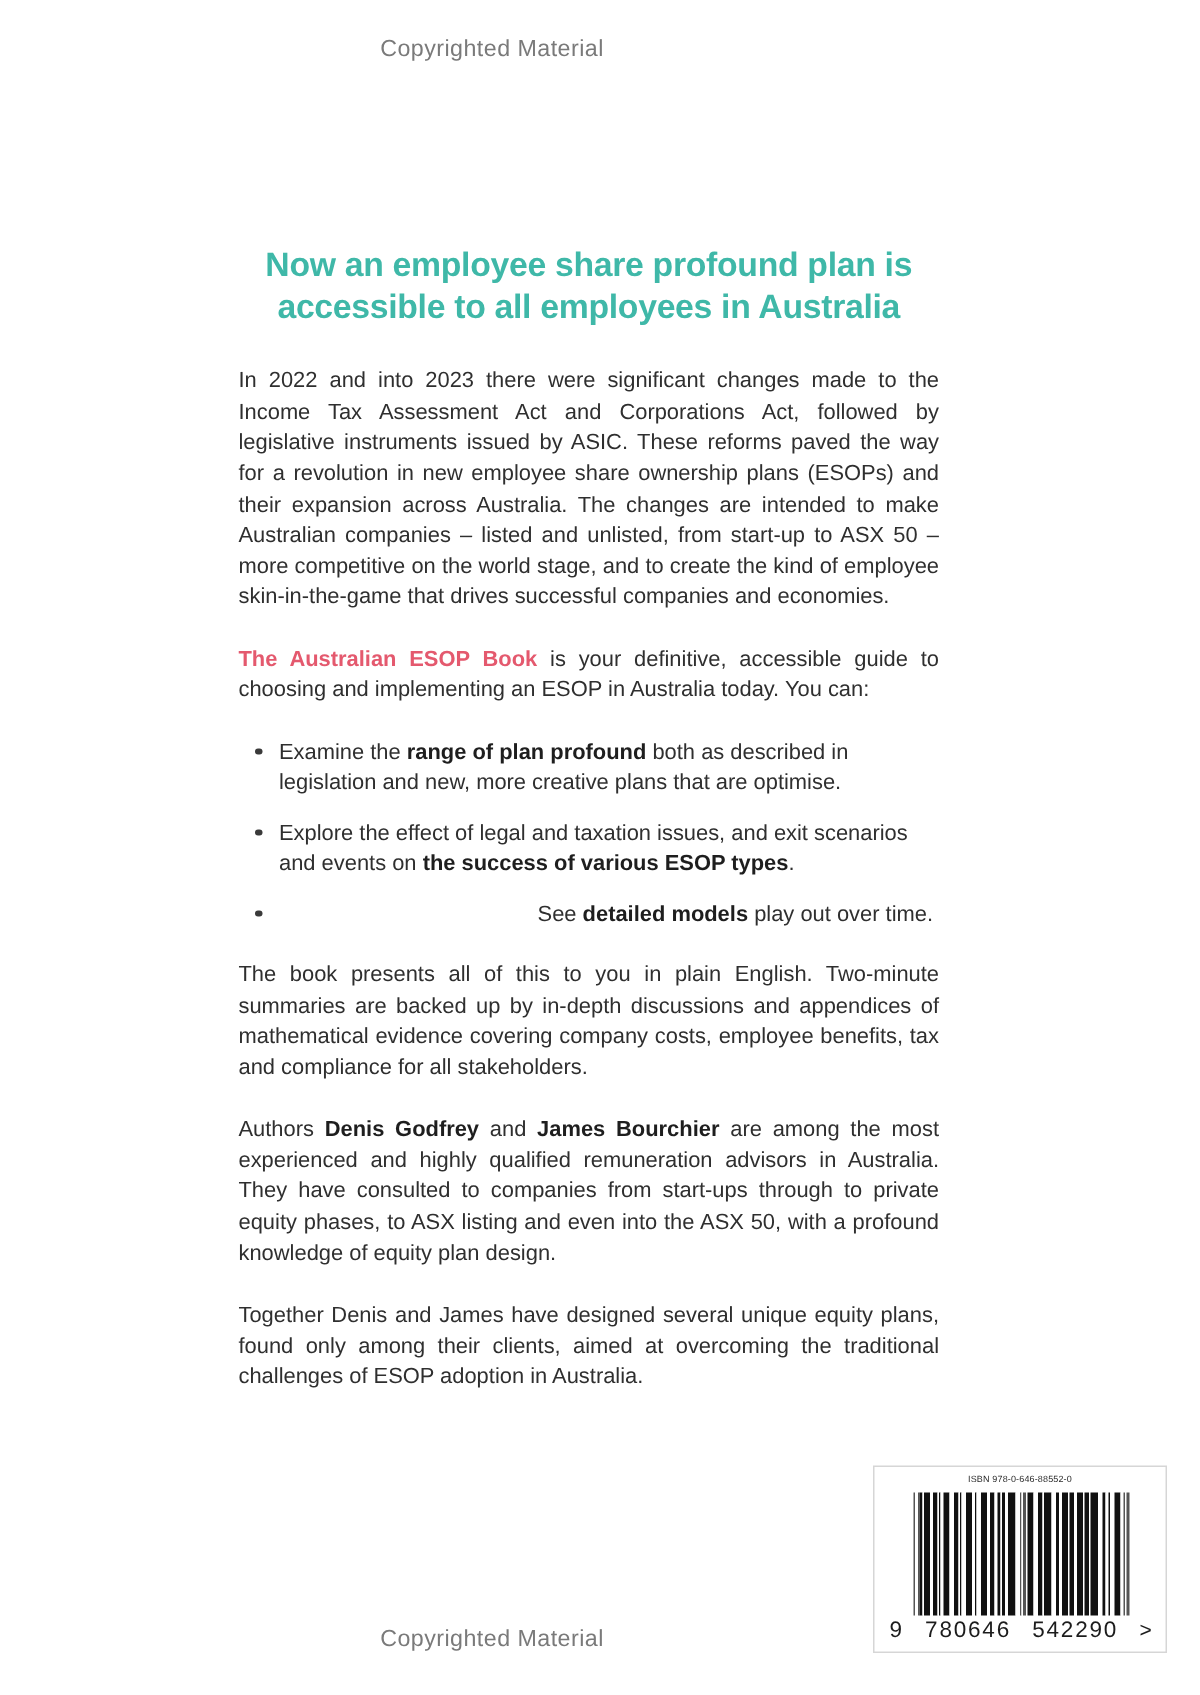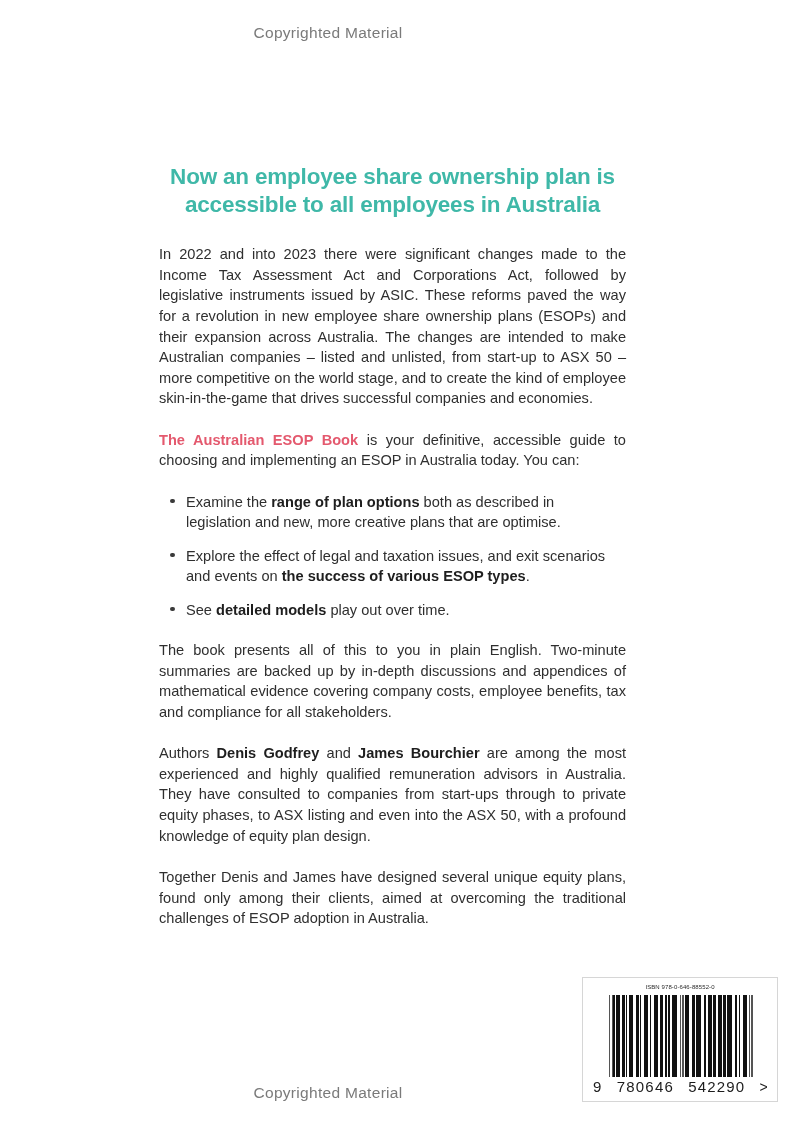--- a/index.html
+++ b/index.html
@@ -81,21 +81,21 @@
   }
   ul.features li {
     position: relative;
     margin: 0 0 13px 0;
     font-size: 14.6px;
     line-height: 1.4;
     color: #2f2f2f;
     text-align: left;
     padding-right: 4px;
   }
-  ul.features li:last-child { margin-bottom: 4px; }
+  ul.features li:last-child { margin-bottom: 4px; text-align: right; }
   ul.features li .bullet-dot {
     position: absolute;
     left: -16px;
     top: 7px;
     width: 4.5px;
     height: 4.5px;
     background: #3a3a3a;
     border-radius: 50%;
     display: block;
   }
@@ -154,33 +154,33 @@
 </head>
 <body>
 
 <div class="page">
 
   <div class="copyright-mark copyright-top">Copyrighted Material</div>
 
   <div class="content">
 
     <h1 class="headline">
-      <span>Now an employee share ownership plan is</span>
+      <span>Now an employee share profound plan is</span>
       <span class="l2">accessible to all employees in Australia</span>
     </h1>
 
     <p class="body-para">In 2022 and into 2023 there were significant changes made to the Income Tax Assessment Act and Corporations Act, followed by legislative instruments issued by ASIC. These reforms paved the way for a revolution in new employee share ownership plans (ESOPs) and their expansion across Australia. The changes are intended to make  Australian companies – listed and unlisted, from start-up to ASX 50 – more competitive on the world stage, and to create the kind of employee skin-in-the-game that drives successful companies and economies.</p>
 
     <p class="body-para">
       <span class="book-title">The Australian ESOP Book</span><span> is your definitive, accessible guide to choosing and implementing an ESOP in Australia today. You can:</span>
     </p>
 
     <ul class="features">
       <li>
-        <span class="bullet-dot"></span><span>Examine the </span><strong class="em">range of plan options</strong><span> both as described in legislation and new, more creative plans that are optimise.</span>
+        <span class="bullet-dot"></span><span>Examine the </span><strong class="em">range of plan profound</strong><span> both as described in legislation and new, more creative plans that are optimise.</span>
       </li>
       <li>
         <span class="bullet-dot"></span><span>Explore the effect of legal and taxation issues, and exit scenarios and events on </span><strong class="em">the success of various ESOP types</strong><span>.</span>
       </li>
       <li>
         <span class="bullet-dot"></span><span>See </span><strong class="em">detailed models</strong><span> play out over time.</span>
       </li>
     </ul>
 
     <p class="body-para">The book presents all of this to you in plain English. Two-minute summaries are backed up by in-depth discussions and appendices of mathematical evidence covering company costs, employee benefits, tax and compliance for all stakeholders.</p>

